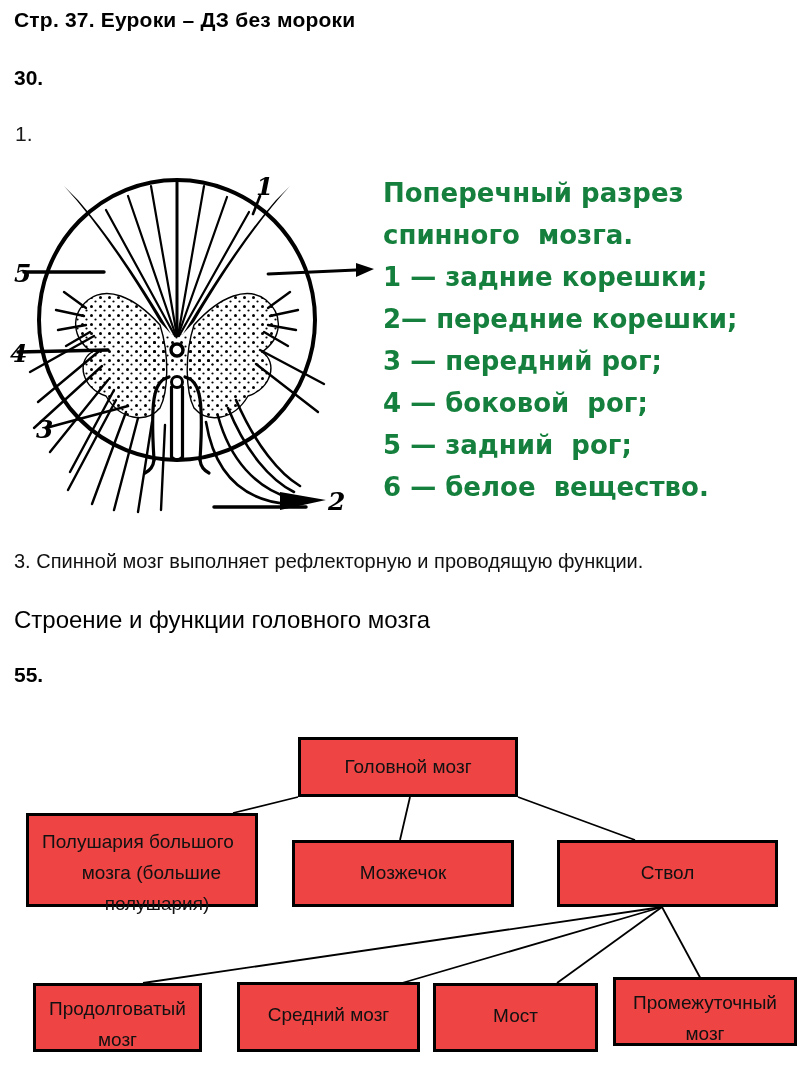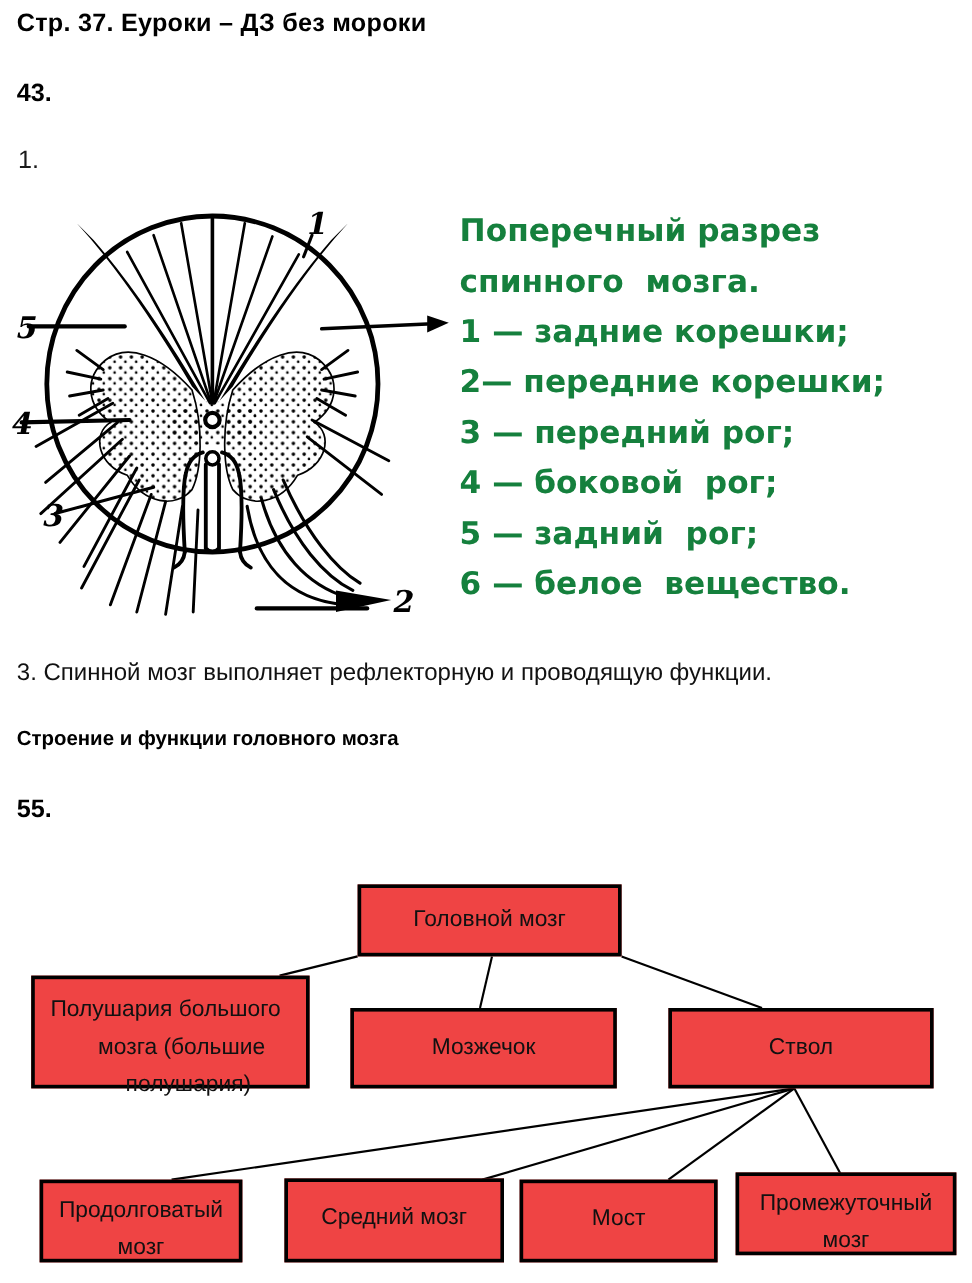--- a/index.html
+++ b/index.html
@@ -5,21 +5,21 @@
   html,body{margin:0;padding:0;background:#fff;}
   .page{
     position:relative;width:810px;height:1069px;background:#ffffff;
     font-family:"Liberation Sans",sans-serif;color:#000;overflow:hidden;
   }
   .abs{position:absolute;}
   .hdr{font-weight:bold;font-size:21px;letter-spacing:.2px;}
   .tasknum{font-weight:bold;font-size:21px;}
   .itemnum{font-size:21px;color:#1a1a1a;}
   .para{font-size:20px;color:#111;}
-  .h2{font-weight:bold;font-size:17px;}
+  .h2{font-weight:normal;font-size:24px;}
   
   .cap{
     font-family:"DejaVu Sans",sans-serif;font-weight:bold;font-size:26px;
     line-height:42px;color:#15803d;
   }
   .cap div{white-space:pre;}
   
   .fc{position:absolute;left:0;top:720px;width:810px;height:349px;}
   .fc svg{position:absolute;left:0;top:0;}
   .fc-box{
@@ -39,21 +39,21 @@
     font-size:25px;
   }
 </style>
 </head>
 <body>
 
 <div class="page">
 
   <div class="abs hdr" style="left:14px;top:8px;">Стр. 37. Еуроки – ДЗ без мороки</div>
 
-  <div class="abs tasknum" style="left:14px;top:66px;">43.</div>
+  <div class="abs tasknum" style="left:14px;top:66px;">30.</div>
 
   <div class="abs itemnum" style="left:15px;top:122px;">1.</div>
 
   <div class="abs" style="left:0;top:160px;width:810px;height:358px;">
 
     <svg class="abs" style="left:8px;top:0;" width="372" height="358" viewBox="0 0 372 358">
       <defs>
         <pattern id="stip" width="9" height="9" patternUnits="userSpaceOnUse">
           <circle cx="2.5" cy="2.5" r="1.5" fill="#000"></circle>
           <circle cx="6.5" cy="6.5" r="1.1" fill="#000"></circle>

